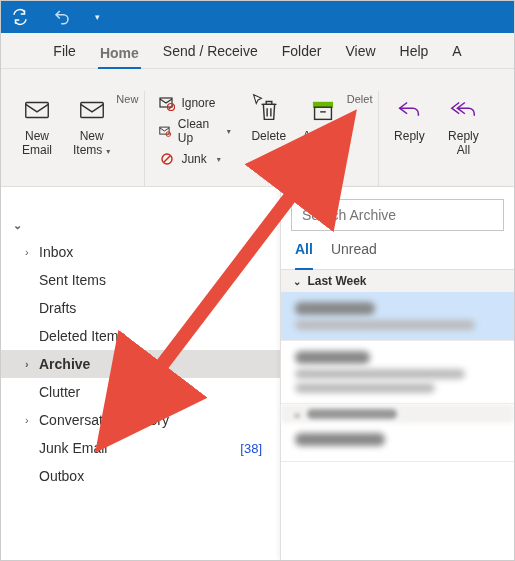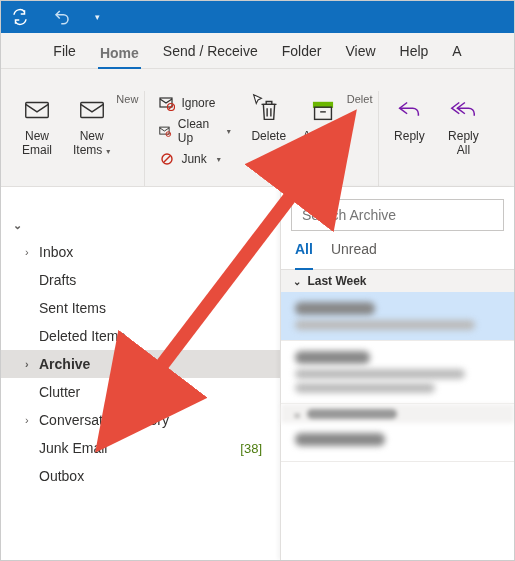--- a/index.html
+++ b/index.html
@@ -22,21 +22,21 @@
 .smallbtn { display: flex; align-items: center; gap: 6px; font-size: 12px; color: #323130; padding: 2px 4px; cursor: pointer; }
 .smallbtn svg { width: 16px; height: 16px; }
 .sm-dd { font-size: 8px; color: #605e5c; margin-left: 4px; }
 .workspace { display: flex; height: calc(100% - 186px); position: relative; }
 .navpane { width: 280px; border-right: 1px solid #e1dfdd; overflow: hidden; padding-top: 28px; }
 .acct { padding: 4px 12px 6px; font-size: 15px; font-weight: 600; color: #323130; display: flex; align-items: center; gap: 4px; cursor: pointer; }
 .chev { font-size: 11px; color: #605e5c; width: 10px; display: inline-block; }
 .folder { padding: 6px 12px 6px 24px; font-size: 14px; color: #323130; display: flex; align-items: center; gap: 4px; cursor: pointer; justify-content: space-between; }
 .folder .fname { display: flex; align-items: center; gap: 4px; }
 .folder.selected { background: #e1dfdd; font-weight: 600; }
-.folder .count { color: #4d7c0f; font-size: 13px; padding-right: 6px; }
+.folder .count { color: #1d4ed8; font-size: 13px; padding-right: 6px; }
 .listpane { flex: 1; display: flex; flex-direction: column; border-left: 1px solid #e1dfdd; margin-left: -1px; position: relative; box-shadow: -2px 0 4px rgba(0,0,0,.05); }
 .search { margin: 12px 10px 0; }
 .search input { width: 100%; height: 32px; border: 1px solid #c8c6c4; padding: 0 10px; font-size: 14px; outline: 0; }
 .filters { display: flex; gap: 18px; padding: 10px 14px 6px; font-size: 14px; border-bottom: 1px solid #e1dfdd; }
 .filter { color: #605e5c; cursor: pointer; padding-bottom: 6px; }
 .filter.active { color: #0f6cbd; font-weight: 600; border-bottom: 2px solid #0f6cbd; margin-bottom: -7px; }
 .grouphdr { background: #f3f2f1; padding: 4px 12px; font-size: 12px; font-weight: 600; color: #323130; display: flex; align-items: center; gap: 6px; }
 .msgitem { padding: 10px 14px; border-bottom: 1px solid #edebe9; cursor: pointer; }
 .msgitem.sel { background: #cfe4fa; }
 .blur-title { height: 13px; background: #888; border-radius: 6px; filter: blur(3px); margin-bottom: 5px; }
@@ -178,27 +178,27 @@
     </div>
     <div class="folder">
         <span class="fname">
           <span class="chev">›</span>
           <span>Inbox</span>
         </span>
       </div>
     <div class="folder">
         <span class="fname">
           <span class="chev"></span>
+          <span>Sent Items</span>
+        </span>
+      </div>
+    <div class="folder">
+        <span class="fname">
+          <span class="chev"></span>
           <span>Drafts</span>
-        </span>
-      </div>
-    <div class="folder">
-        <span class="fname">
-          <span class="chev"></span>
-          <span>Sent Items</span>
         </span>
       </div>
     <div class="folder">
         <span class="fname">
           <span class="chev"></span>
           <span>Deleted Items</span>
         </span>
       </div>
     <div class="folder selected">
         <span class="fname">

